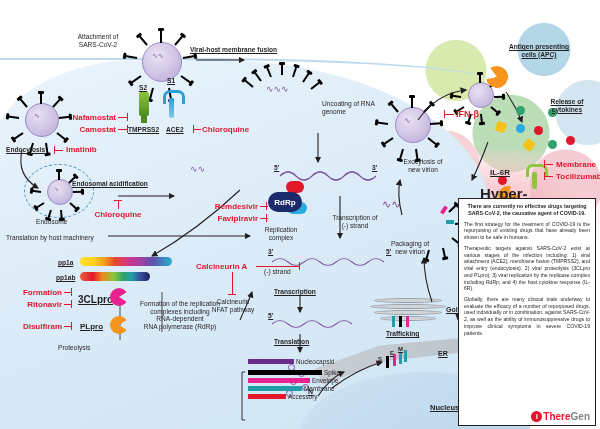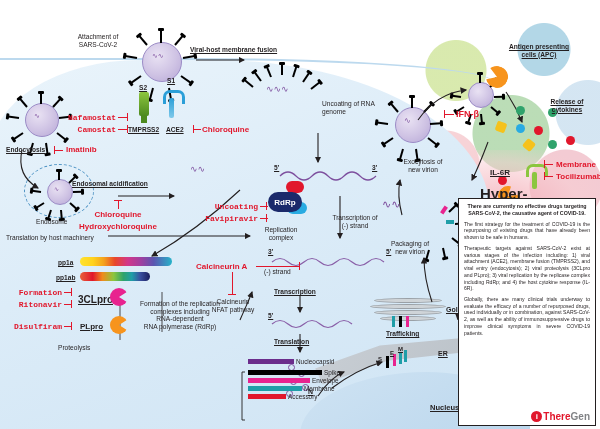--- a/index.html
+++ b/index.html
@@ -61,21 +61,21 @@
     background:linear-gradient(120deg,#c9cdd2,#b6bcc2);
     clip-path:polygon(8% 55%,42% 22%,100% 8%,100% 28%,46% 44%,12% 78%);
     z-index:3;opacity:.9;
   }
 
   
   .lbl{position:absolute;z-index:30;font-size:6.6px;color:#231f20;line-height:1.15;white-space:pre-line;}
   .lbl.b{font-weight:bold;text-decoration:underline;}
   .lbl.red{color:#e1172c;font-weight:bold;font-size:8px;}
   .lbl.c{text-align:center;}
-  .lbl.r{text-align:right;font-family:Liberation Mono, monospace;}
+  .lbl.r{text-align:right;}
 
   
   .virion{position:absolute;z-index:20;}
   .vbody{
     position:absolute;border-radius:50%;
     background:radial-gradient(circle at 38% 34%, #e9e2f3 0%, #cfc3e4 55%, #b6a7d6 100%);
     border:1px solid #9b8bc6;
   }
   .spike{position:absolute;width:2px;background:#000;transform-origin:50% 100%;}
   .spike:after{content:"";position:absolute;top:-2.5px;left:-2px;width:6px;height:3px;background:#000;border-radius:1px;}
@@ -305,21 +305,20 @@
     <div class="spike" style="left:5px;top:24px;height:9px;transform:rotate(238deg);"></div>
     <div class="spike" style="left:2px;top:13px;height:9px;transform:rotate(278deg);"></div>
     <div class="rna" style="left:16px;top:15px;font-size:6px;">∿</div>
   </div>
   <div class="lbl" style="left:36px;top:218px;">Endosome</div>
 
   <div class="lbl b" style="left:72px;top:180px;">Endosomal acidification</div>
   <div class="cap h" style="left:114px;top:200px;"></div>
   <div class="inh v" style="left:118px;top:200px;height:9px;"></div>
   <div class="lbl red c" style="left:76px;top:210px;width:84px;">Chloroquine</div>
-  <div class="lbl red c" style="left:62px;top:222px;width:112px;">Hydroxychloroquine</div>
 
   <div class="virion" style="left:180px;top:158px;width:46px;height:38px;">
     <div class="rna" style="left:10px;top:6px;font-size:9px;color:#7d4f9e;">∿∿</div>
   </div>
 
   <div class="lbl" style="left:6px;top:234px;">Translation by host machinery</div>
 
   <div class="lbl b" style="left:58px;top:259px;">pp1a</div>
   <div class="pp pp1a" style="left:80px;top:257px;width:92px;"></div>
   <div class="lbl b" style="left:56px;top:274px;">pp1ab</div>
@@ -346,21 +345,21 @@
 complexes including
 RNA-dependent
 RNA polymerase (RdRp)</div>
 
   <div class="rdrp" style="left:268px;top:188px;width:56px;height:34px;">
     <div class="blob red"></div>
     <div class="blob blue"></div>
     <div class="main" style="position:absolute;left:0;top:4px;">RdRp</div>
   </div>
 
-  <div class="lbl red r" style="left:196px;top:202px;width:62px;">Uncoating</div>
+  <div class="lbl red r" style="left:196px;top:202px;width:62px;">Remdesivir</div>
   <div class="inh h" style="left:260px;top:206px;width:8px;"></div>
   <div class="cap v" style="left:266px;top:202px;"></div>
   <div class="lbl red r" style="left:196px;top:214px;width:62px;">Favipiravir</div>
   <div class="inh h" style="left:260px;top:218px;width:8px;"></div>
   <div class="cap v" style="left:266px;top:214px;"></div>
 
   <div class="lbl c" style="left:254px;top:226px;width:54px;">Replication
 complex</div>
   <div class="lbl c" style="left:326px;top:214px;width:58px;">Transcription of
 (-) strand</div>

